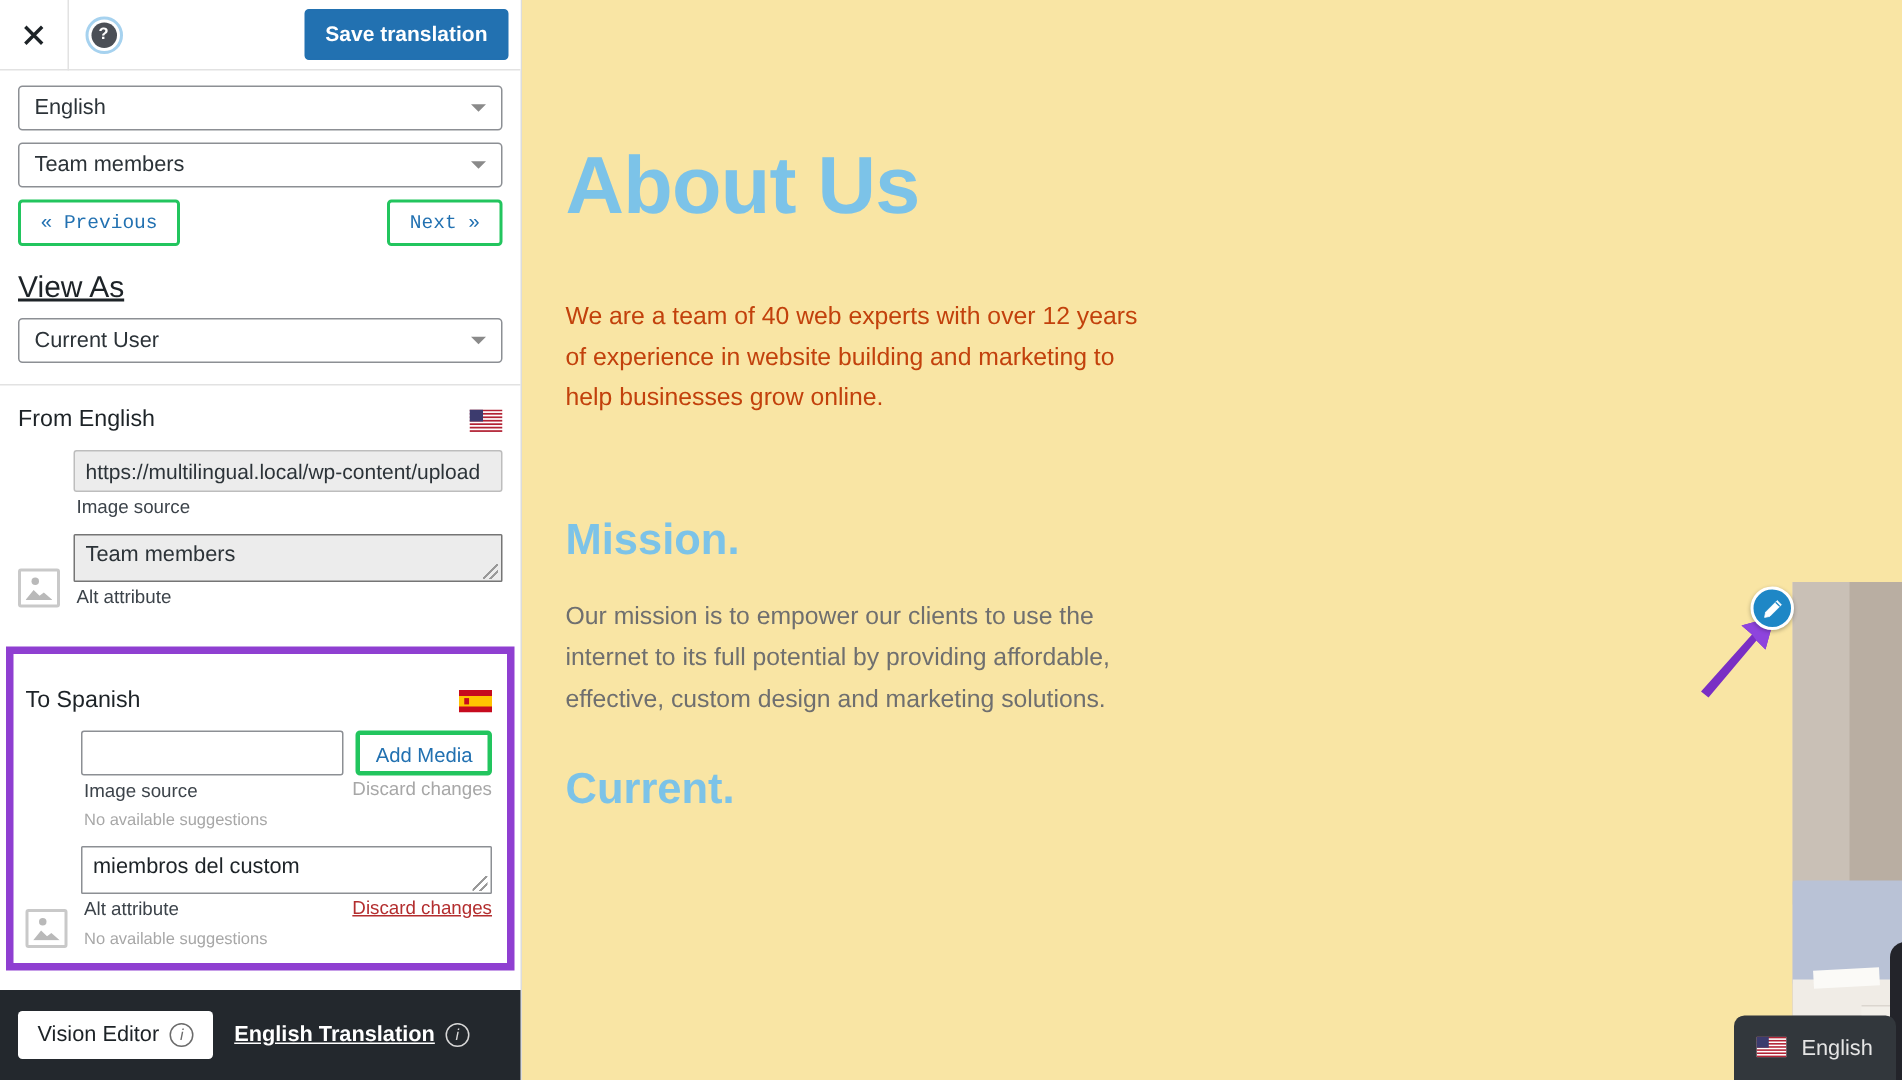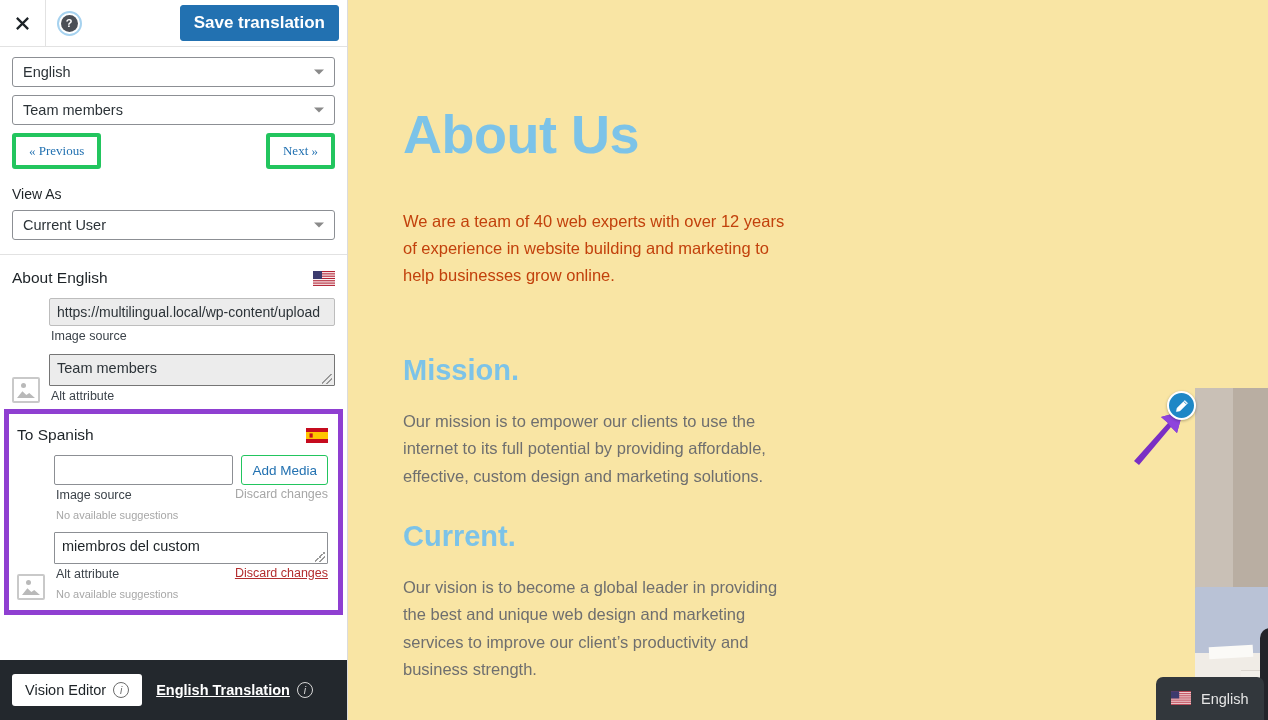--- a/index.html
+++ b/index.html
@@ -49,21 +49,21 @@
     background: #4b4f56;
     color: #fff; font-size: 11px; font-weight: bold;
     display: flex; align-items: center; justify-content: center;
     line-height: 1;
   }
   .tb-spacer { flex: 1; }
   .save-btn {
     margin-right: 8px;
     background: #2271b1; color: #fff;
     border: 1px solid #2271b1; border-radius: 3px;
-    font-size: 17px; font-weight: bold;
+    font-size: 14px; font-weight: bold;
     padding: 8px 13px;
     cursor: pointer;
     font-family: "Liberation Sans", sans-serif;
     line-height: 1.1;
   }
 
   
   .selblock {
     padding: 10px 12px 14px 12px;
     border-bottom: 1px solid #e2e2e2;
@@ -85,29 +85,30 @@
   .caret {
     position: absolute; right: 10px; top: 50%;
     width: 0; height: 0;
     border-left: 5px solid transparent;
     border-right: 5px solid transparent;
     border-top: 5px solid #8a8a8a;
     transform: translateY(-50%);
   }
   .navrow { display: flex; justify-content: space-between; margin-top: 2px; }
   .nav-btn {
-    border: 4px solid #22c55e; border-radius: 3px;
+    border: 2px solid #22c55e; border-radius: 3px;
     background: #fff; color: #2271b1;
     font-size: 13px; padding: 6px 13px;
     cursor: pointer;
-    font-family: Liberation Serif, serif;
+    font-family: Liberation Mono, monospace;
   }
   .viewas-label {
-    font-size: 14px; color: #1d2327;
+    font-size: 20px; color: #1d2327;
     margin: 17px 0 8px 0;
+    text-decoration: underline;
   }
 
   
   .transarea { flex: 1; position: relative; overflow: hidden; }
 
   .src-block { padding: 14px 12px 6px 12px; }
   .blk-head {
     display: flex; align-items: center; justify-content: space-between;
     margin-bottom: 11px;
   }
@@ -161,44 +162,44 @@
   }
   .sublabel {
     font-size: 12.5px; color: #3c434a;
     margin: 3px 0 0 2px;
   }
   .sublabel-row { display: flex; align-items: center; justify-content: space-between; }
   .mt-10 { margin-top: 11px; }
 
   
   .tgt-block {
-    margin: 0 4px 0 4px;
+    margin: 20px 4px 0 4px;
     border: 5px solid #8f3fd1;
     background: #fff;
-    padding: 12px 10px 10px 8px;
+    padding: 22px 10px 10px 8px;
     position: relative;
   }
   .tgt-input {
     height: 30px; width: 100%;
     border: 1px solid #8c8f94; border-radius: 2px;
     background: #fff;
     font-size: 14px; padding: 3px 7px;
     font-family: "Liberation Sans", sans-serif;
   }
   .tgt-text {
     width: 100%; height: 32px;
     border: 1px solid #8c8f94; border-radius: 1px;
     background: #fff; color: #1d2327;
     font-size: 14.5px; padding: 5px 7px;
     font-family: "Liberation Sans", sans-serif;
     position: relative; overflow: hidden;
   }
   .addmedia {
     flex: 0 0 auto;
-    border: 1px solid #22c55e; border-radius: 3px;
+    border: 3px solid #22c55e; border-radius: 3px;
     background: #fff; color: #2271b1;
     font-size: 13.5px; padding: 6px 10px;
     cursor: pointer; height: 30px;
     font-family: "Liberation Sans", sans-serif;
     white-space: nowrap;
   }
   .discard-dim { font-size: 12.5px; color: #a7a7a7; }
   .discard-active {
     font-size: 12.5px; color: #b32d2e;
     text-decoration: underline; cursor: pointer;
@@ -238,21 +239,21 @@
   .ve-tab .info-i { color: #6b6b6b; }
   .st-tab .info-i { color: #d8d8d8; }
 
   
   #preview {
     width: 920px; height: 720px;
     background: #f9e5a4;
     position: relative;
     overflow: hidden;
   }
-  .pv-inner { padding: 96px 0 0 55px; margin-top: 10px; }
+  .pv-inner { padding: 96px 0 0 29px; }
   h1.about {
     font-size: 54px; color: #7cc3e8;
     font-weight: bold; letter-spacing: -0.5px;
     line-height: 1.05;
   }
   p.lede {
     margin-top: 45px;
     font-size: 16.5px; color: #c2410c;
     line-height: 1.66; max-width: 392px;
   }
@@ -346,21 +347,21 @@
       <div class="wp-select" style="margin-bottom:0">
         <span class="val">Current User</span>
         <span class="caret"></span>
       </div>
     </div>
 
     <div class="transarea">
 
       <div class="src-block">
         <div class="blk-head">
-          <span class="blk-title">About English</span>
+          <span class="blk-title">From English</span>
           <span class="flag">
             <svg viewBox="0 0 22 15" width="22" height="15">
               <rect width="22" height="15" fill="#fff"></rect>
               <g fill="#b22234">
                 <rect y="0" width="22" height="1.15"></rect>
                   <rect y="2.3" width="22" height="1.15"></rect>
                 <rect y="4.6" width="22" height="1.15"></rect>
                   <rect y="6.9" width="22" height="1.15"></rect>
                 <rect y="9.2" width="22" height="1.15"></rect>
                   <rect y="11.5" width="22" height="1.15"></rect>
@@ -435,21 +436,20 @@
     </div>
   </div>
 
   <div id="preview">
     <div class="pv-inner">
       <h1 class="about">About Us</h1>
       <p class="lede">We are a team of 40 web experts with over 12 years of experience in website building and marketing to help businesses grow online.</p>
       <h2 class="sec">Mission.</h2>
       <p class="body">Our mission is to empower our clients to use the internet to its full potential by providing affordable, effective, custom design and marketing solutions.</p>
       <h2 class="sec sec2">Current.</h2>
-      <p class="body">Our vision is to become a global leader in providing the best and unique web design and marketing services to improve our client’s productivity and business strength.</p>
     </div>
 
     <svg class="arrow" width="62" height="62" viewBox="0 0 62 62">
       <path d="M6 56 L40 18 L33 12 L55 6 L49 28 L43 22 L11 60 Z" fill="#7a2fc4"></path>
       <path d="M40 18 L33 12 L55 6 L49 28 L43 22 Z" fill="#8e44dd"></path>
     </svg>
 
     <div class="pencil">
       <svg viewBox="0 0 16 16">
         <path d="M11.2 1.6 L14.4 4.8 L5.6 13.6 L1.6 14.4 L2.4 10.4 Z" fill="#ffffff" stroke="#ffffff" stroke-width="0.6" stroke-linejoin="round"></path>

